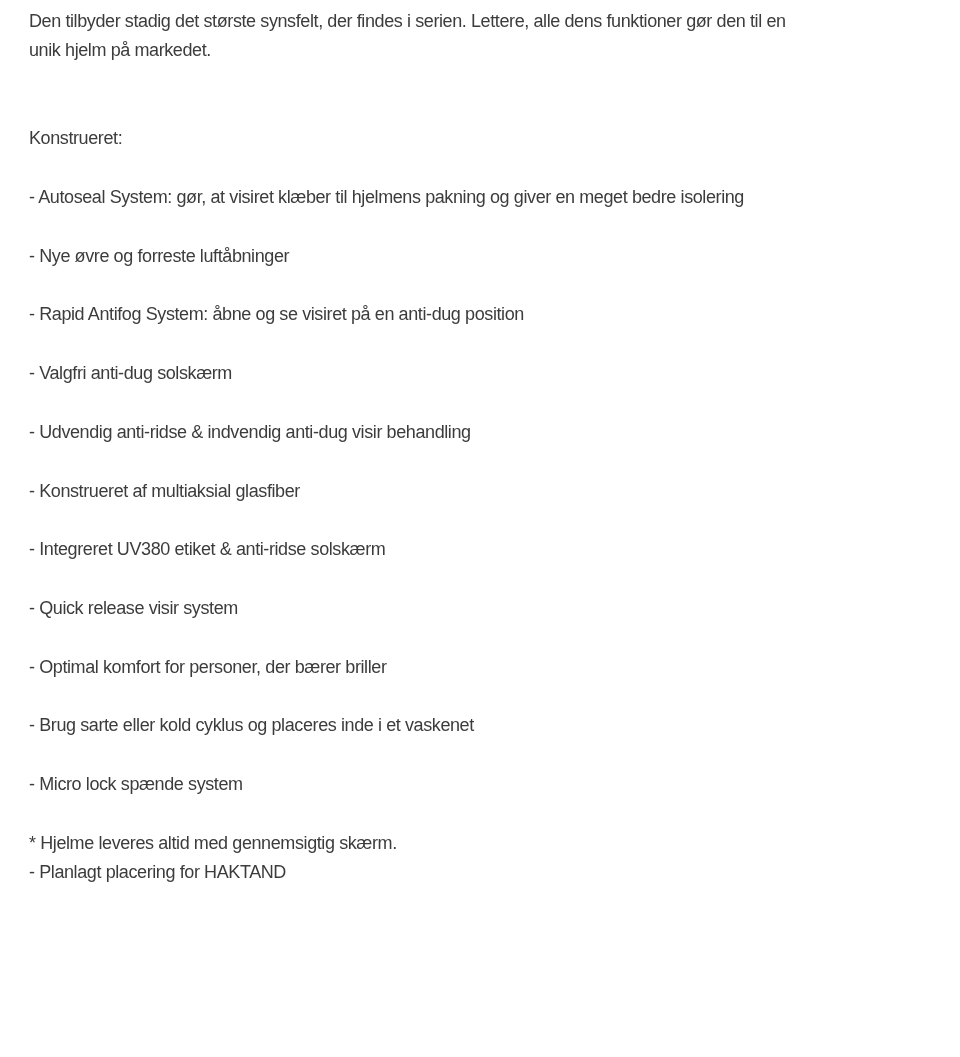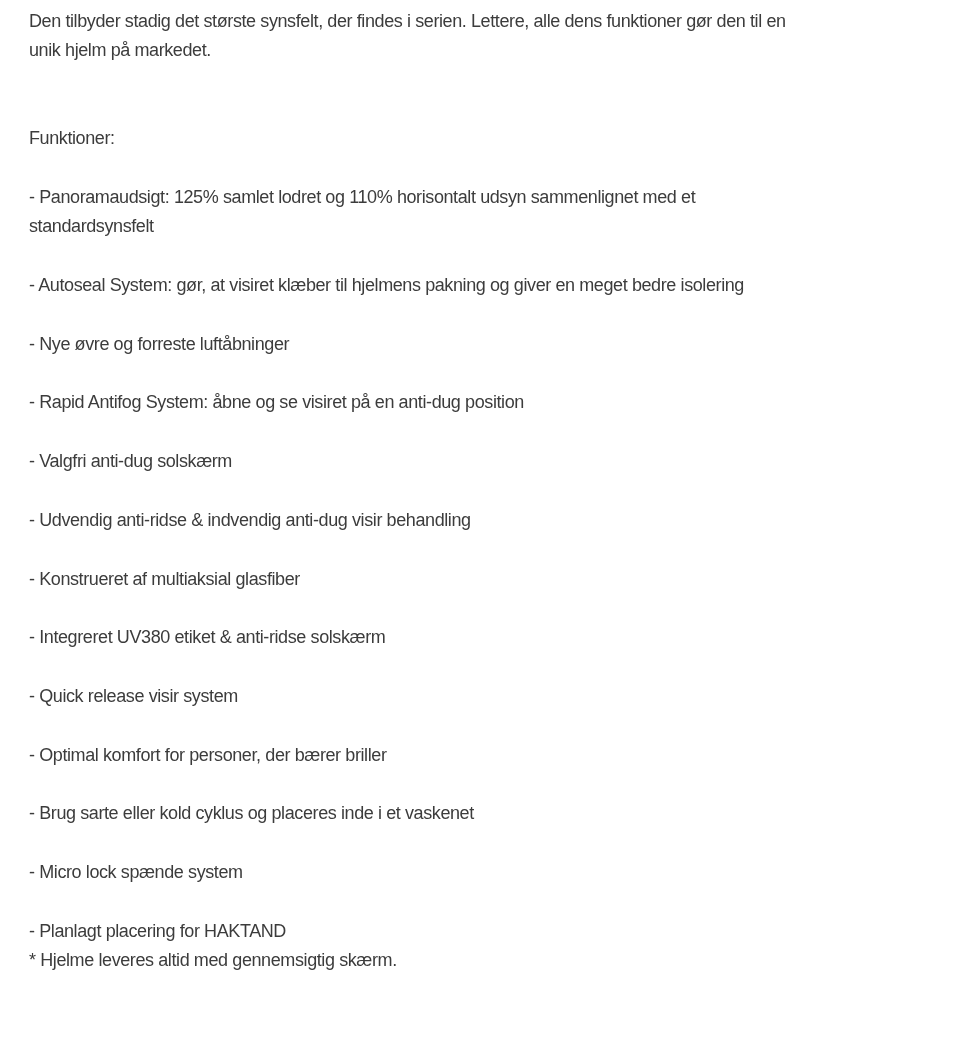--- a/index.html
+++ b/index.html
@@ -27,31 +27,29 @@
   .para.no-gap { margin-bottom: 0; }
   .para.footnote { margin-bottom: 0; }
 </style>
 </head>
 <body>
 
 <div class="doc">
   <p class="para intro">Den tilbyder stadig det største synsfelt, der findes i serien. Lettere, alle dens funktioner gør den til en
 unik hjelm på markedet.</p>
 
-  <p class="para">Funktioner:</p>
+  <p class="para">Konstrueret:</p>
 
-  <p class="para">- Panoramaudsigt: 125% samlet lodret og 110% horisontalt udsyn sammenlignet med et
-standardsynsfelt</p>
   <p class="para">- Autoseal System: gør, at visiret klæber til hjelmens pakning og giver en meget bedre isolering</p>
   <p class="para">- Nye øvre og forreste luftåbninger</p>
   <p class="para">- Rapid Antifog System: åbne og se visiret på en anti-dug position</p>
   <p class="para">- Valgfri anti-dug solskærm</p>
   <p class="para">- Udvendig anti-ridse &amp; indvendig anti-dug visir behandling</p>
   <p class="para">- Konstrueret af multiaksial glasfiber</p>
   <p class="para">- Integreret UV380 etiket &amp; anti-ridse solskærm</p>
   <p class="para">- Quick release visir system</p>
   <p class="para">- Optimal komfort for personer, der bærer briller</p>
   <p class="para">- Brug sarte eller kold cyklus og placeres inde i et vaskenet</p>
   <p class="para">- Micro lock spænde system</p>
+  <p class="para footnote">* Hjelme leveres altid med gennemsigtig skærm.</p>
+
   <p class="para no-gap">- Planlagt placering for HAKTAND</p>
-
-  <p class="para footnote">* Hjelme leveres altid med gennemsigtig skærm.</p>
 </div>
 
 </body></html>

